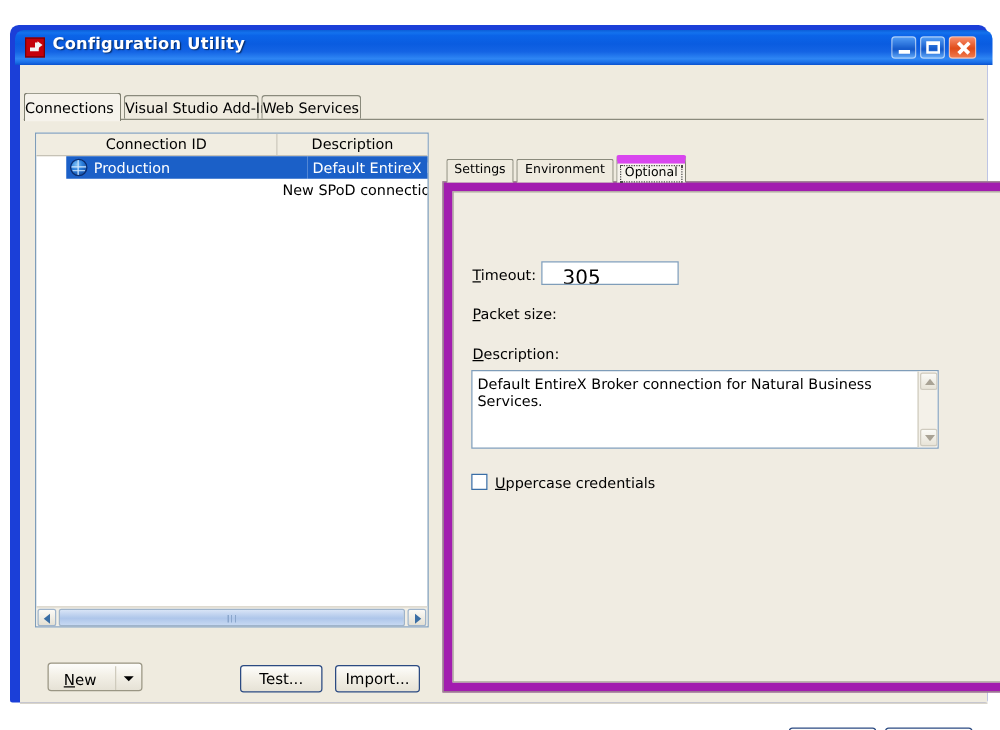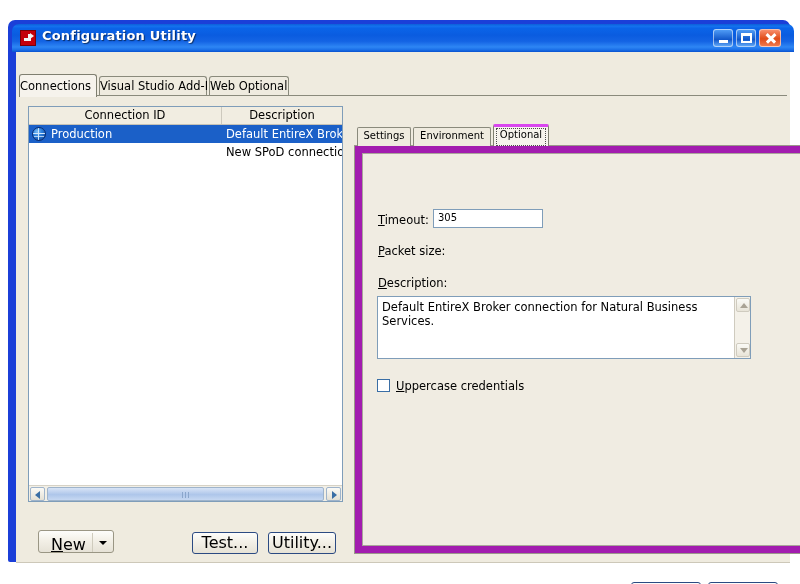--- a/index.html
+++ b/index.html
@@ -191,21 +191,21 @@
   #lv-col-id { left: 0; width: 193px; border-right: 1px solid #cdc9bd; }
   #lv-col-desc { left: 193px; width: 120px; }
 
   .lv-row {
     position: absolute;
     left: 0;
     width: 313px;
     height: 18px;
     font-size: 11.5px;
   }
-  #lv-row-0 { top: 18px; }
+  #lv-row-0 { top: 18px; margin-left: 24px; }
   #lv-row-1 { top: 36px; }
   .lv-row.selected .lv-cell { background: #1b60c8; color: #ffffff; }
   .lv-cell {
     position: absolute;
     top: 0; height: 18px;
     line-height: 18px;
     color: #000;
     box-sizing: border-box;
     overflow: hidden;
     white-space: nowrap;
@@ -277,21 +277,21 @@
     width: 9px; height: 6px;
     background: repeating-linear-gradient(to right,#8aa6cc 0 1px, transparent 1px 3px);
   }
 
   
   .btn {
     position: absolute;
     background: linear-gradient(to bottom,#fdfdfb 0%,#f3f0e7 45%,#e6e2d6 100%);
     border: 1px solid #9a9684;
     border-radius: 3px;
-    font-size: 16px;
+    font-size: 12px;
     color: #000;
     text-align: center;
     box-sizing: border-box;
     white-space: nowrap;
   }
   #btn-new  { left: 22px; top: 478px; width: 76px; height: 23px; line-height: 21px; }
   #btn-new .newlbl { position: absolute; left: 12px; top: 3px; }
   #btn-new .divline { position: absolute; left: 53px; top: 2px; width: 1px; height: 19px; background: #cfcbbd; }
   #btn-new .dd {
     position: absolute; left: 60px; top: 10px;
@@ -328,21 +328,21 @@
     text-align: center;
     padding-top: 2px;
     box-sizing: border-box;
     white-space: nowrap;
     z-index: 1;
   }
   .itab.active {
     top: 0;
     height: 22px;
     background: #f6f3ec;
-    border-top: 3px solid #d946ef;
+    border-top: 7px solid #d946ef;
     border-left-color: #7f7f70;
     border-right-color: #7f7f70;
     padding-top: 2px;
     z-index: 4;
   }
   #itab-settings    { left: 3px;  width: 54px; }
   #itab-environment { left: 59px; width: 78px; }
   #itab-optional    { left: 139px; width: 56px; }
   #itab-optional .focusrect {
     position: absolute;
@@ -374,23 +374,23 @@
     color: #000;
     white-space: nowrap;
   }
   .acc { text-decoration: underline; }
 
   .tinput {
     position: absolute;
     background: #ffffff;
     border: 1px solid #7f9db9;
     box-sizing: border-box;
-    font-size: 10px;
-    color: #000;
-    padding: 2px 0 0 4px;
+    font-size: 16px;
+    color: #000;
+    padding: 2px 0 0 16px;
     font-family: "DejaVu Sans", "Liberation Sans", sans-serif;
     white-space: nowrap;
     overflow: hidden;
   }
 
   #lbl-timeout { left: 15px; top: 59px; }
   #in-timeout  { left: 70px; top: 55px; width: 110px; height: 19px; }
   #lbl-packet  { left: 15px; top: 90px; }
   #in-packet   { left: 70px; top: 86px; width: 108px; height: 19px; }
   #lbl-desc    { left: 15px; top: 122px; }
@@ -501,21 +501,21 @@
     <div id="client">
 
       <div id="outer-tabstrip">
         <div class="otab active" id="otab-connections">
           <span>Connections</span>
         </div>
         <div class="otab" id="otab-vsaddin">
           <span>Visual Studio Add-In</span>
         </div>
         <div class="otab" id="otab-websvcs">
-          <span>Web Optional</span>
+          <span>Web Services</span>
         </div>
       </div>
       <div id="outer-sep"></div>
 
       <div id="listview">
         <div id="lv-header">
           <div class="lv-col" id="lv-col-id">Connection ID</div>
           <div class="lv-col" id="lv-col-desc">Description</div>
         </div>
 
@@ -547,21 +547,21 @@
             </div>
         </div>
       </div>
 
       <div class="btn" id="btn-new">
         <span class="newlbl"><span class="acc">N</span><span>ew</span></span>
         <span class="divline"></span>
         <span class="dd"></span>
       </div>
       <div class="btn" id="btn-test">Test...</div>
-      <div class="btn" id="btn-import">Utility...</div>
+      <div class="btn" id="btn-import">Import...</div>
 
       <div id="right-panel">
         <div id="inner-tabstrip">
           <div class="itab" id="itab-settings">
             <span>Settings</span>
           </div>
           <div class="itab" id="itab-environment">
             <span>Environment</span>
           </div>
           <div class="itab active" id="itab-optional">

